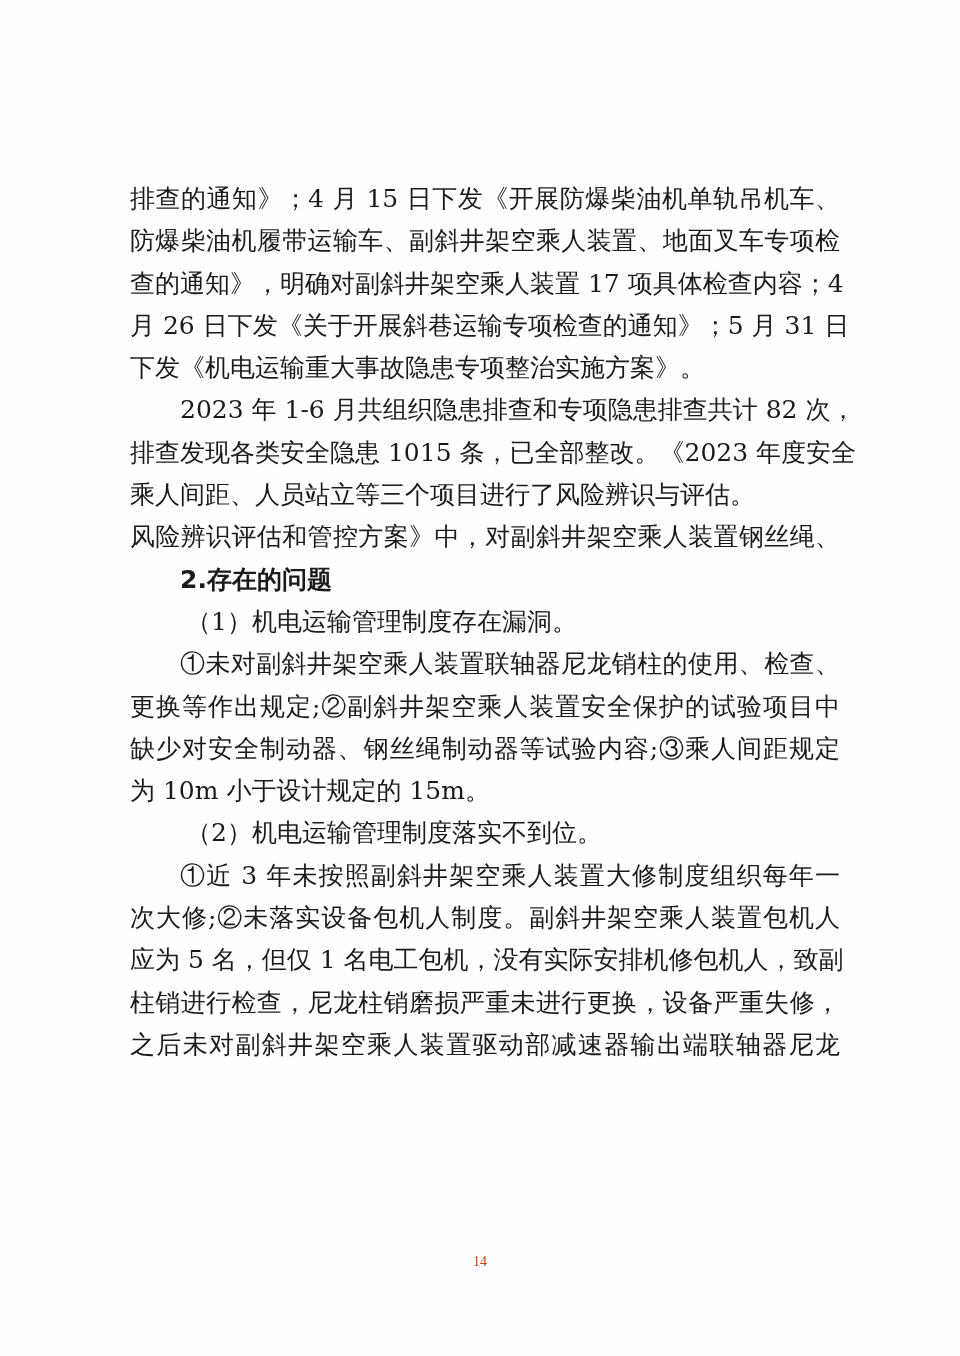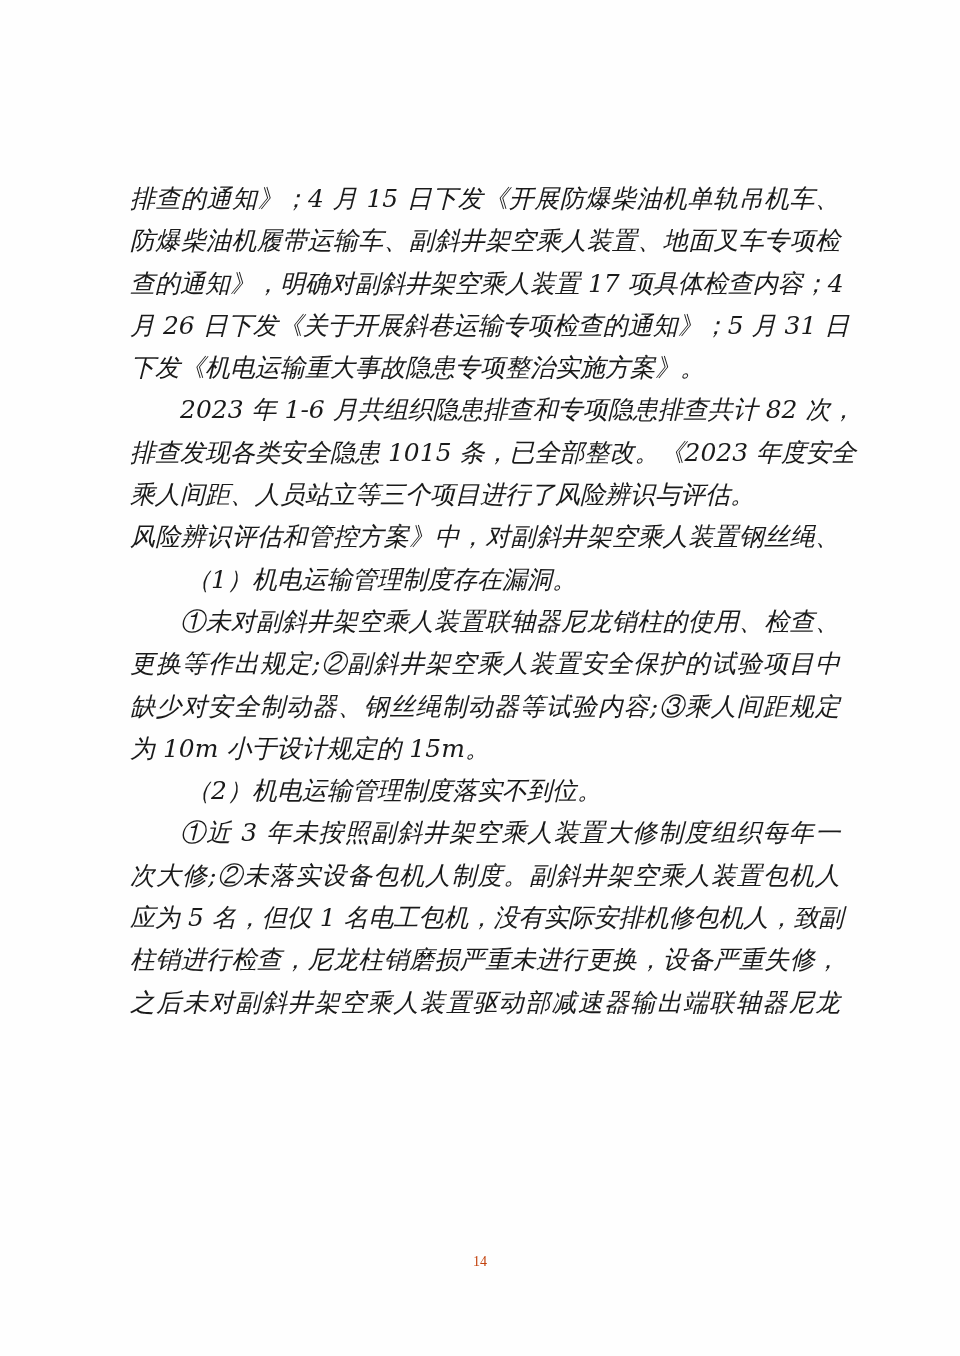--- a/index.html
+++ b/index.html
@@ -31,21 +31,20 @@
     }
     .line {
       height: 42.3px;
       line-height: 42.3px;
       font-size: 25px;
       white-space: nowrap;
       text-align: justify;
       text-align-last: justify;
       width: 710px;
       display: block;
-      font-style: italic;
     }
     .line.last {
       text-align-last: left;
     }
     .line.indent {
       padding-left: 50px;
       width: 660px;
     }
     .line.heading {
       font-weight: bold;
@@ -75,20 +74,21 @@
   <div class="text-block">
     <span class="line">排查的通知》；4 月 15 日下发《开展防爆柴油机单轨吊机车、</span>
     <span class="line">防爆柴油机履带运输车、副斜井架空乘人装置、地面叉车专项检</span>
     <span class="line">查的通知》，明确对副斜井架空乘人装置 17 项具体检查内容；4</span>
     <span class="line">月 26 日下发《关于开展斜巷运输专项检查的通知》；5 月 31 日</span>
     <span class="line last">下发《机电运输重大事故隐患专项整治实施方案》。</span>
     <span class="line indent">2023 年 1-6 月共组织隐患排查和专项隐患排查共计 82 次，</span>
     <span class="line">排查发现各类安全隐患 1015 条，已全部整改。《2023 年度安全</span>
     <span class="line last">乘人间距、人员站立等三个项目进行了风险辨识与评估。</span>
     <span class="line">风险辨识评估和管控方案》中，对副斜井架空乘人装置钢丝绳、</span>
+    <span class="line indent heading">2.存在的问题</span>
     <span class="line sub">（1）机电运输管理制度存在漏洞。</span>
     <span class="line indent">①未对副斜井架空乘人装置联轴器尼龙销柱的使用、检查、</span>
     <span class="line">更换等作出规定;②副斜井架空乘人装置安全保护的试验项目中</span>
     <span class="line">缺少对安全制动器、钢丝绳制动器等试验内容;③乘人间距规定</span>
     <span class="line last">为 10m 小于设计规定的 15m。</span>
     <span class="line sub">（2）机电运输管理制度落实不到位。</span>
     <span class="line indent">①近 3 年未按照副斜井架空乘人装置大修制度组织每年一</span>
     <span class="line">次大修;②未落实设备包机人制度。副斜井架空乘人装置包机人</span>
     <span class="line">应为 5 名，但仅 1 名电工包机，没有实际安排机修包机人，致副</span>
     <span class="line">柱销进行检查，尼龙柱销磨损严重未进行更换，设备严重失修，</span>

